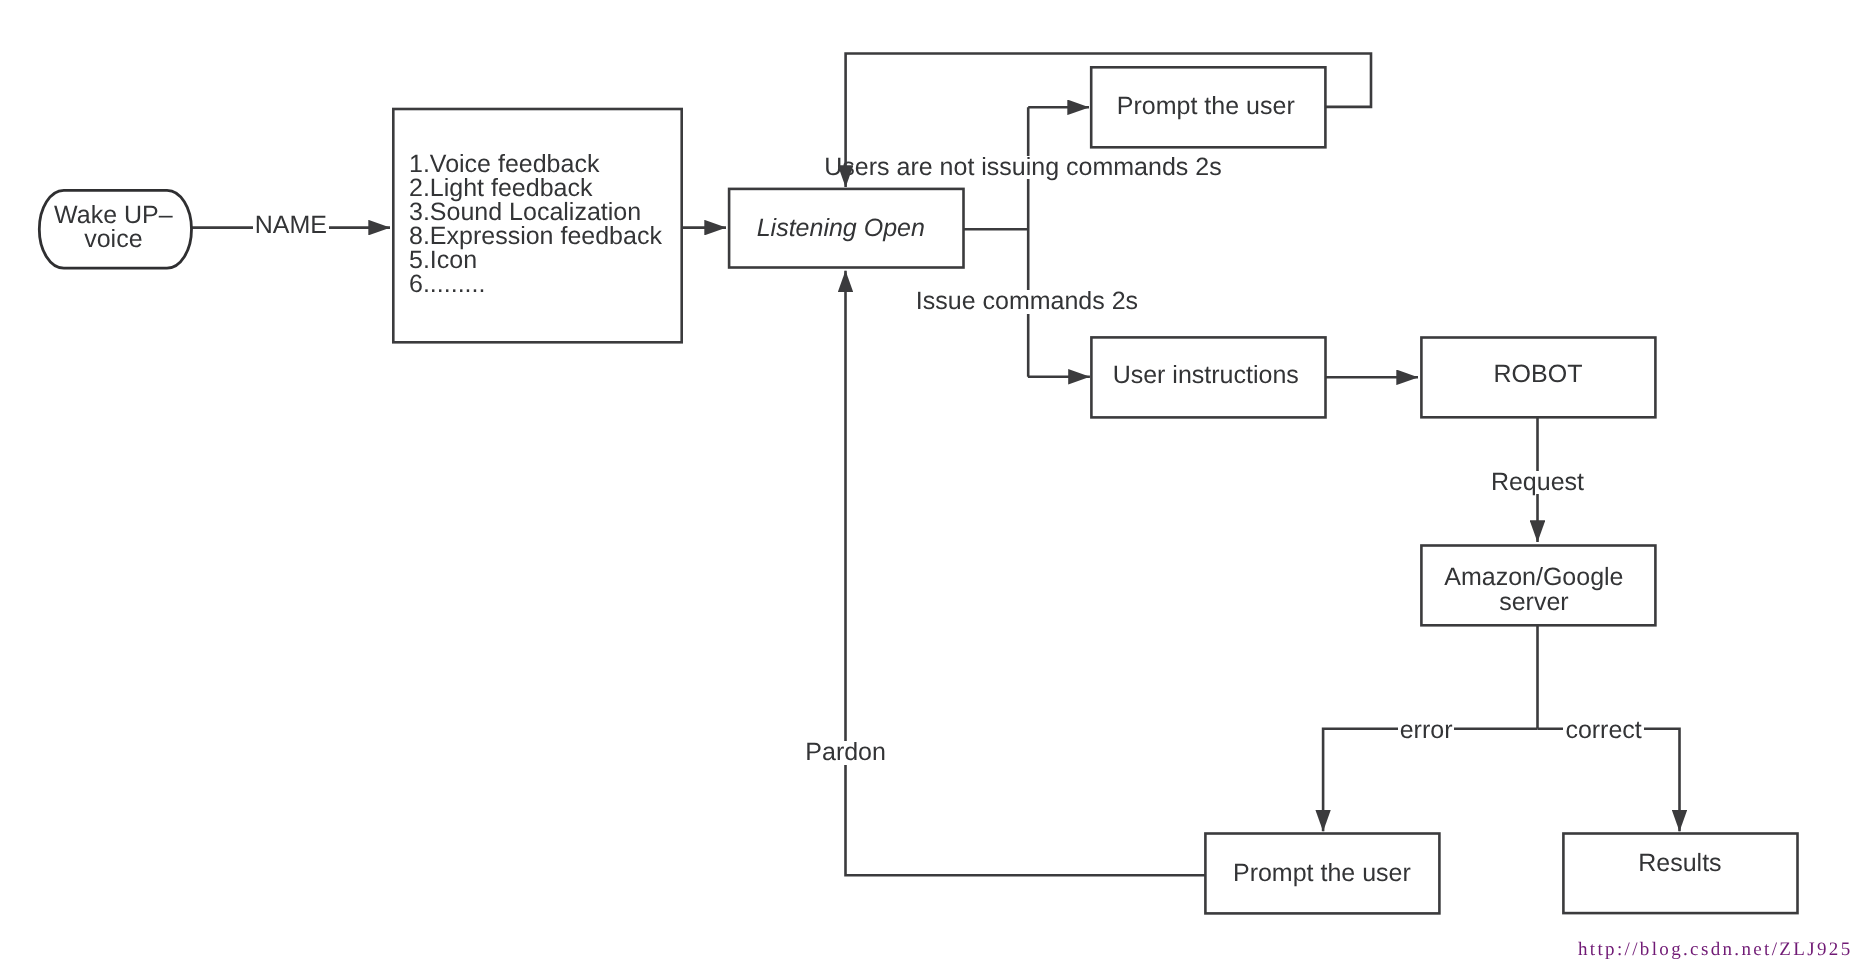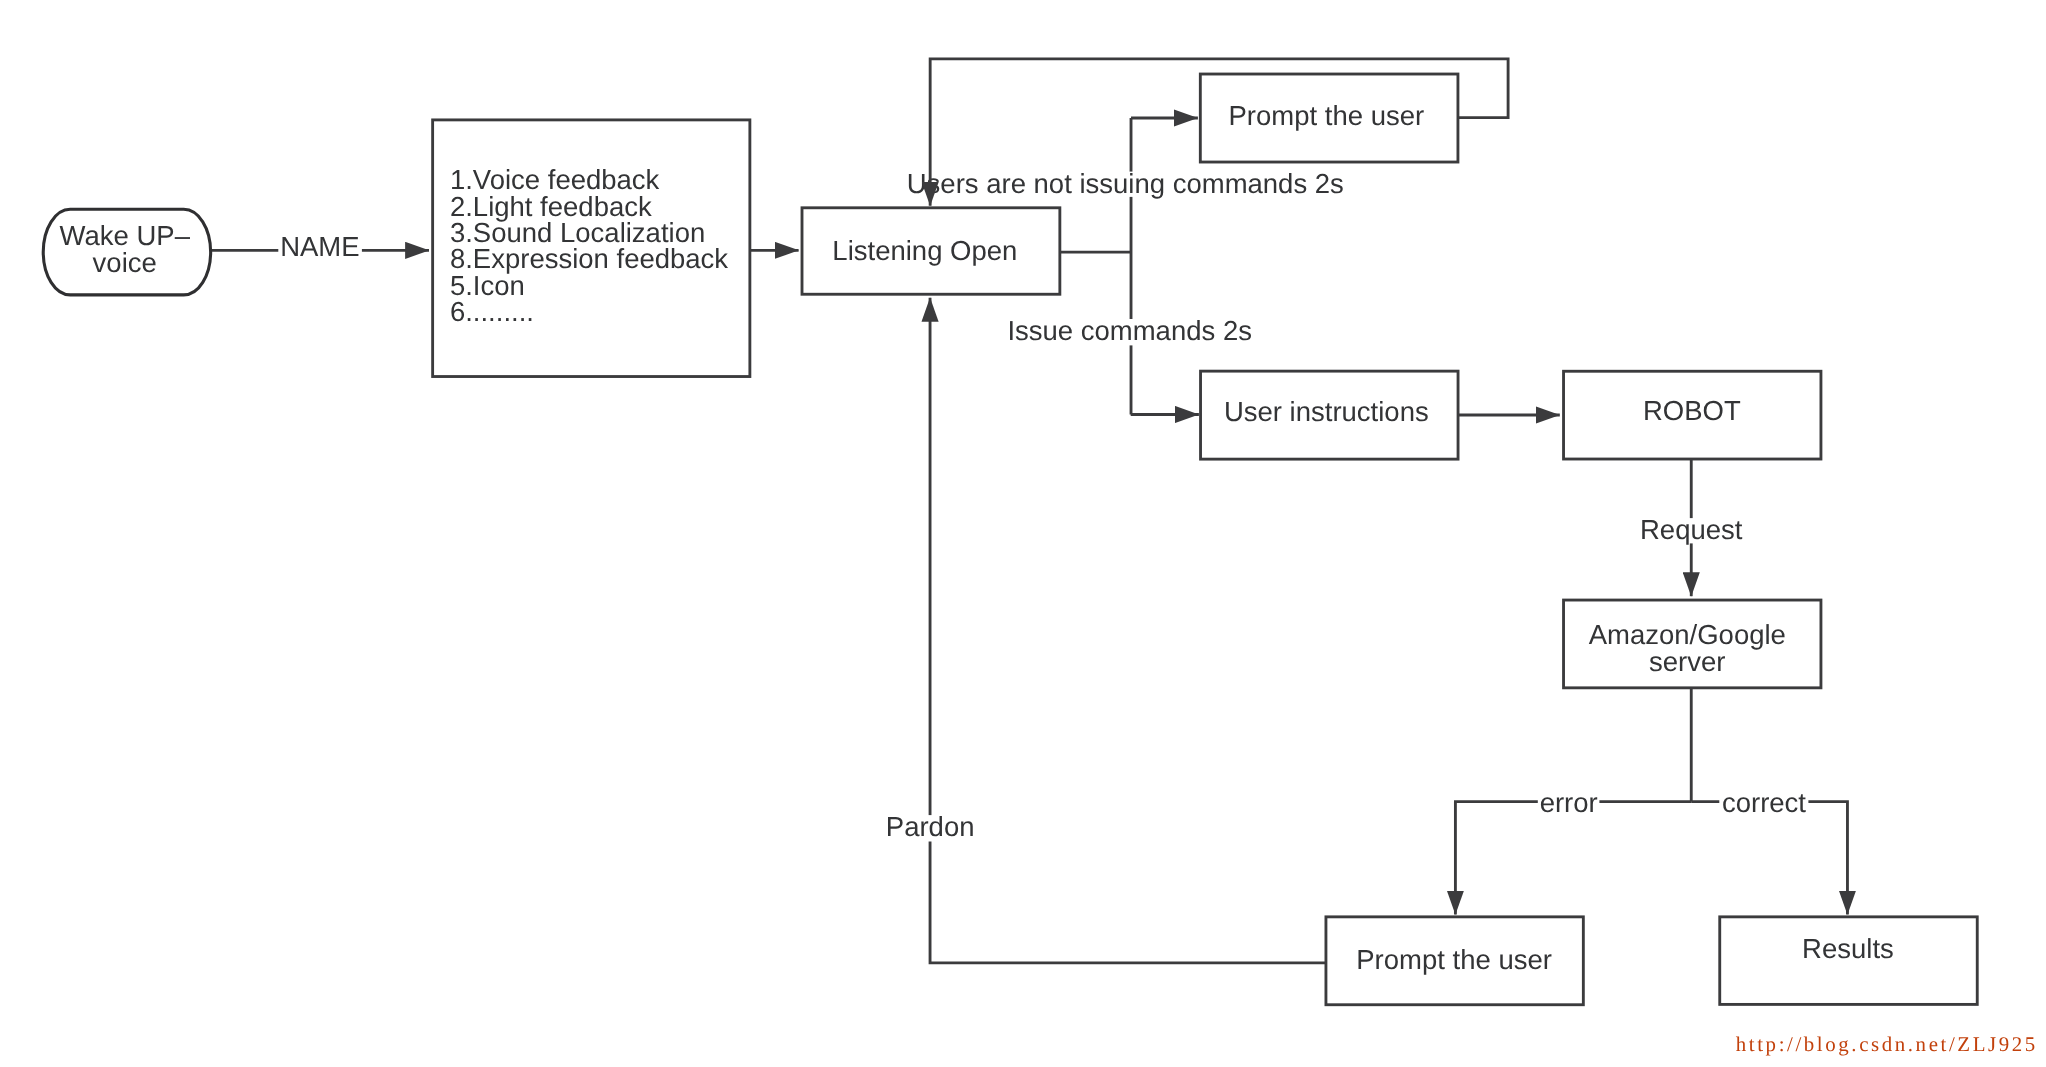--- a/index.html
+++ b/index.html
@@ -9,21 +9,21 @@
        -webkit-font-smoothing:antialiased;text-rendering:geometricPrecision;}
   #stage{position:relative;width:1860px;height:970px;background:#fff;}
   svg#flow,svg#flow-top{position:absolute;left:0;top:0;width:1860px;height:970px;display:block;pointer-events:none;}
   .node-rect{fill:#ffffff;stroke:#3b3b3d;stroke-width:2.6;}
   .node-round{fill:#ffffff;stroke:#2f2f31;stroke-width:2.8;}
   .conn{fill:none;stroke:#3b3b3d;stroke-width:2.6;}
   .lbl{position:absolute;color:#333436;font-size:25px;line-height:24.3px;white-space:nowrap;}
   .node-lbl{display:flex;align-items:center;justify-content:center;flex-direction:column;text-align:center;}
   .edge-lbl{background:#ffffff;padding:0 2px;line-height:23.6px;}
   .list-lbl{line-height:24px;text-align:left;}
-  .wm{position:absolute;font-family:"Liberation Serif",serif;font-size:19px;color:#c2410c;
+  .wm{position:absolute;font-family:"Liberation Serif",serif;font-size:19px;color:#701a75;
       letter-spacing:2.35px;white-space:nowrap;}
 </style>
 </head>
 <body>
 
 <div id="stage">
 <svg id="flow" viewBox="-0.5 -0.5 1860 970">
   <defs>
     <marker id="ah" markerWidth="22" markerHeight="15.6" refX="21.7" refY="7.8" orient="auto" markerUnits="userSpaceOnUse">
       <path d="M0,0 L22,7.8 L0,15.6 z" fill="#3b3b3d"></path>
@@ -67,21 +67,21 @@
 
   <div class="lbl list-lbl" style="left:409px;top:152px;">
         <div class="feedback-item">1.Voice feedback</div>
         <div class="feedback-item">2.Light feedback</div>
         <div class="feedback-item">3.Sound Localization</div>
         <div class="feedback-item">8.Expression feedback</div>
         <div class="feedback-item">5.Icon</div>
         <div class="feedback-item">6.........</div>
       </div>
 
-  <div class="lbl node-lbl" style="left:723.6px;top:186.8px;width:234.4px;height:82px;">Listening Open</div>
+  <div class="lbl node-lbl" style="left:723.6px;top:186.8px;width:234.4px;height:82px;font-style:italic;">Listening Open</div>
 
   <div class="lbl node-lbl" style="left:1088.7px;top:66.6px;width:234.2px;height:80px;">Prompt the user</div>
 
   <div class="lbl node-lbl" style="left:1088.7px;top:334.9px;width:234.1px;height:80px;">User instructions</div>
 
   <div class="lbl node-lbl" style="left:1421px;top:334.5px;width:234px;height:79.8px;">ROBOT</div>
 
   <div class="lbl node-lbl" style="left:1416.9px;top:543.5px;width:234px;height:92px;">
     <span>Amazon/Google</span>
     <span>server</span>

